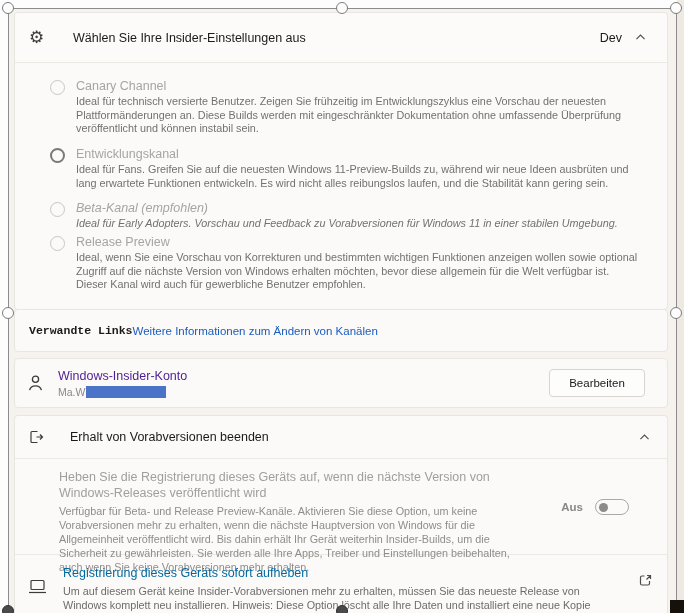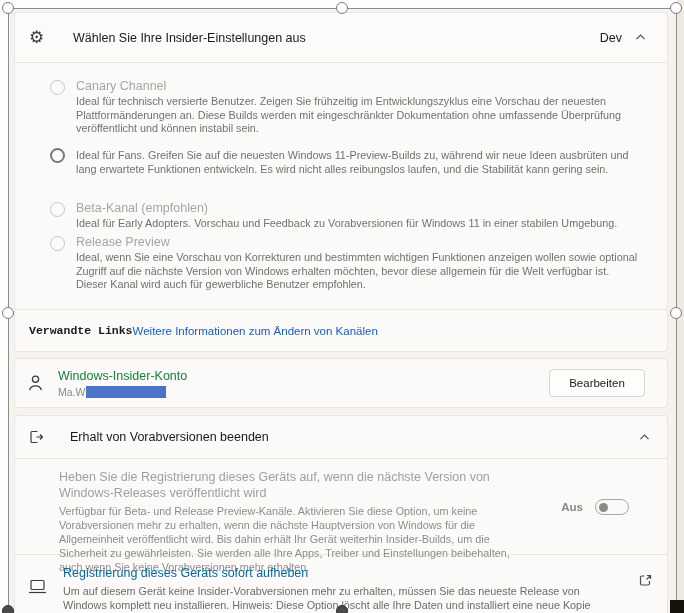--- a/index.html
+++ b/index.html
@@ -27,35 +27,35 @@
   .card1 { top:12px; height:298px; }
   .card1-header { height:50px; display:flex; align-items:center; padding:0 20px 0 13px; border-bottom:1px solid #ece8e4; background:#fcfbfa; border-radius:4px 4px 0 0; }
   .gear { font-size:17px; color:#3d3b39; width:17px; line-height:1; margin-left:1px; }
   .hdr-title { font-size:12.5px; color:#1b1a19; margin-left:27px; }
   .hdr-right { margin-left:auto; display:flex; align-items:flex-start; gap:12px; }
   .dev-value { font-size:12.5px; color:#1b1a19; }
   .chev { width:13px; height:13px; stroke:#4f4d4b; stroke-width:1.4; fill:none; }
 
   .channels { position:relative; height:247px; }
   .channel { position:absolute; left:35px; display:flex; }
-  .ch-0 { top:16px; } .ch-1 { top:84px; } .ch-2 { top:138px; } .ch-3 { top:172px; }
+  .ch-0 { top:16px; } .ch-1 { top:84px; } .ch-2 { top:138px;font-style:italic; } .ch-3 { top:172px; }
   .radio { width:15px; height:15px; border-radius:50%; border:1.4px solid #c9c6c3; background:transparent; flex:none; margin-top:1px; }
   .radio.selected { border:2.6px solid #7b7977; }
   .ch-text { margin-left:11px; width:565px; }
   .ch-label { font-size:12.5px; color:#a7a5a2; line-height:14px; }
   .ch-desc { font-size:10.8px; color:#73716e; line-height:13.6px; margin-top:2px; }
 
   .card2 { top:309px; height:43px; display:flex; align-items:center; padding:0 14px; }
   .related-label { font-size:11.5px; font-weight:bold; color:#1b1a19;font-family:Liberation Mono, monospace; }
   .related-link { font-size:11.5px; color:#1a5dbe; cursor:pointer; }
 
   .card3 { top:358px; height:50px; display:flex; align-items:center; padding:0 22px 0 12px; }
   .person-ico { width:17px; height:19px; stroke:#3d3b39; stroke-width:1.3; fill:none; flex:none; }
   .acct-col { margin-left:14px; }
-  .acct-title { font-size:12.5px; color:#15803d; line-height:15px; }
+  .acct-title { font-size:12.5px; color:#4c1d95; line-height:15px; }
   .acct-sub { display:flex; margin-top:2px; }
   .acct-prefix { font-size:10.5px; color:#8a8884; }
   .redaction { width:80px; height:12px; background:#4b74c8; margin-left:1px; }
   .edit-btn { margin-left:auto; width:96px; height:28px; background:#fdfdfc; border:1px solid #d8d4d0; border-radius:4px; font-size:11.5px; color:#1b1a19; display:flex; align-items:center; justify-content:center; cursor:pointer; }
 
   .card4 { top:415px; height:198px; border-radius:4px 4px 0 0; border-bottom:none; overflow:hidden; }
   .card4-header { height:42px; display:flex; align-items:center; padding:0 16px 0 13px; }
   .door-ico { width:16px; height:16px; stroke:#3d3b39; stroke-width:1.2; fill:none; flex:none; }
   .exp-label { font-size:12.5px; color:#1b1a19; margin-left:26px; }
   .card4 .divider { height:1px; background:#ece8e4; }
@@ -96,20 +96,21 @@
       <div class="channel ch-0">
         <span class="radio"></span>
         <span class="ch-text">
           <div class="ch-label">Canary Channel</div>
           <div class="ch-desc">Ideal für technisch versierte Benutzer. Zeigen Sie frühzeitig im Entwicklungszyklus eine Vorschau der neuesten Plattformänderungen an. Diese Builds werden mit eingeschränkter Dokumentation ohne umfassende Überprüfung veröffentlicht und können instabil sein.</div>
         </span>
       </div>
       <div class="channel ch-1">
         <span class="radio selected"></span>
         <span class="ch-text">
+          <div class="ch-label">Entwicklungskanal</div>
           <div class="ch-desc">Ideal für Fans. Greifen Sie auf die neuesten Windows 11-Preview-Builds zu, während wir neue Ideen ausbrüten und lang erwartete Funktionen entwickeln. Es wird nicht alles reibungslos laufen, und die Stabilität kann gering sein.</div>
         </span>
       </div>
       <div class="channel ch-2">
         <span class="radio"></span>
         <span class="ch-text">
           <div class="ch-label">Beta-Kanal (empfohlen)</div>
           <div class="ch-desc">Ideal für Early Adopters. Vorschau und Feedback zu Vorabversionen für Windows 11 in einer stabilen Umgebung.</div>
         </span>
       </div>

